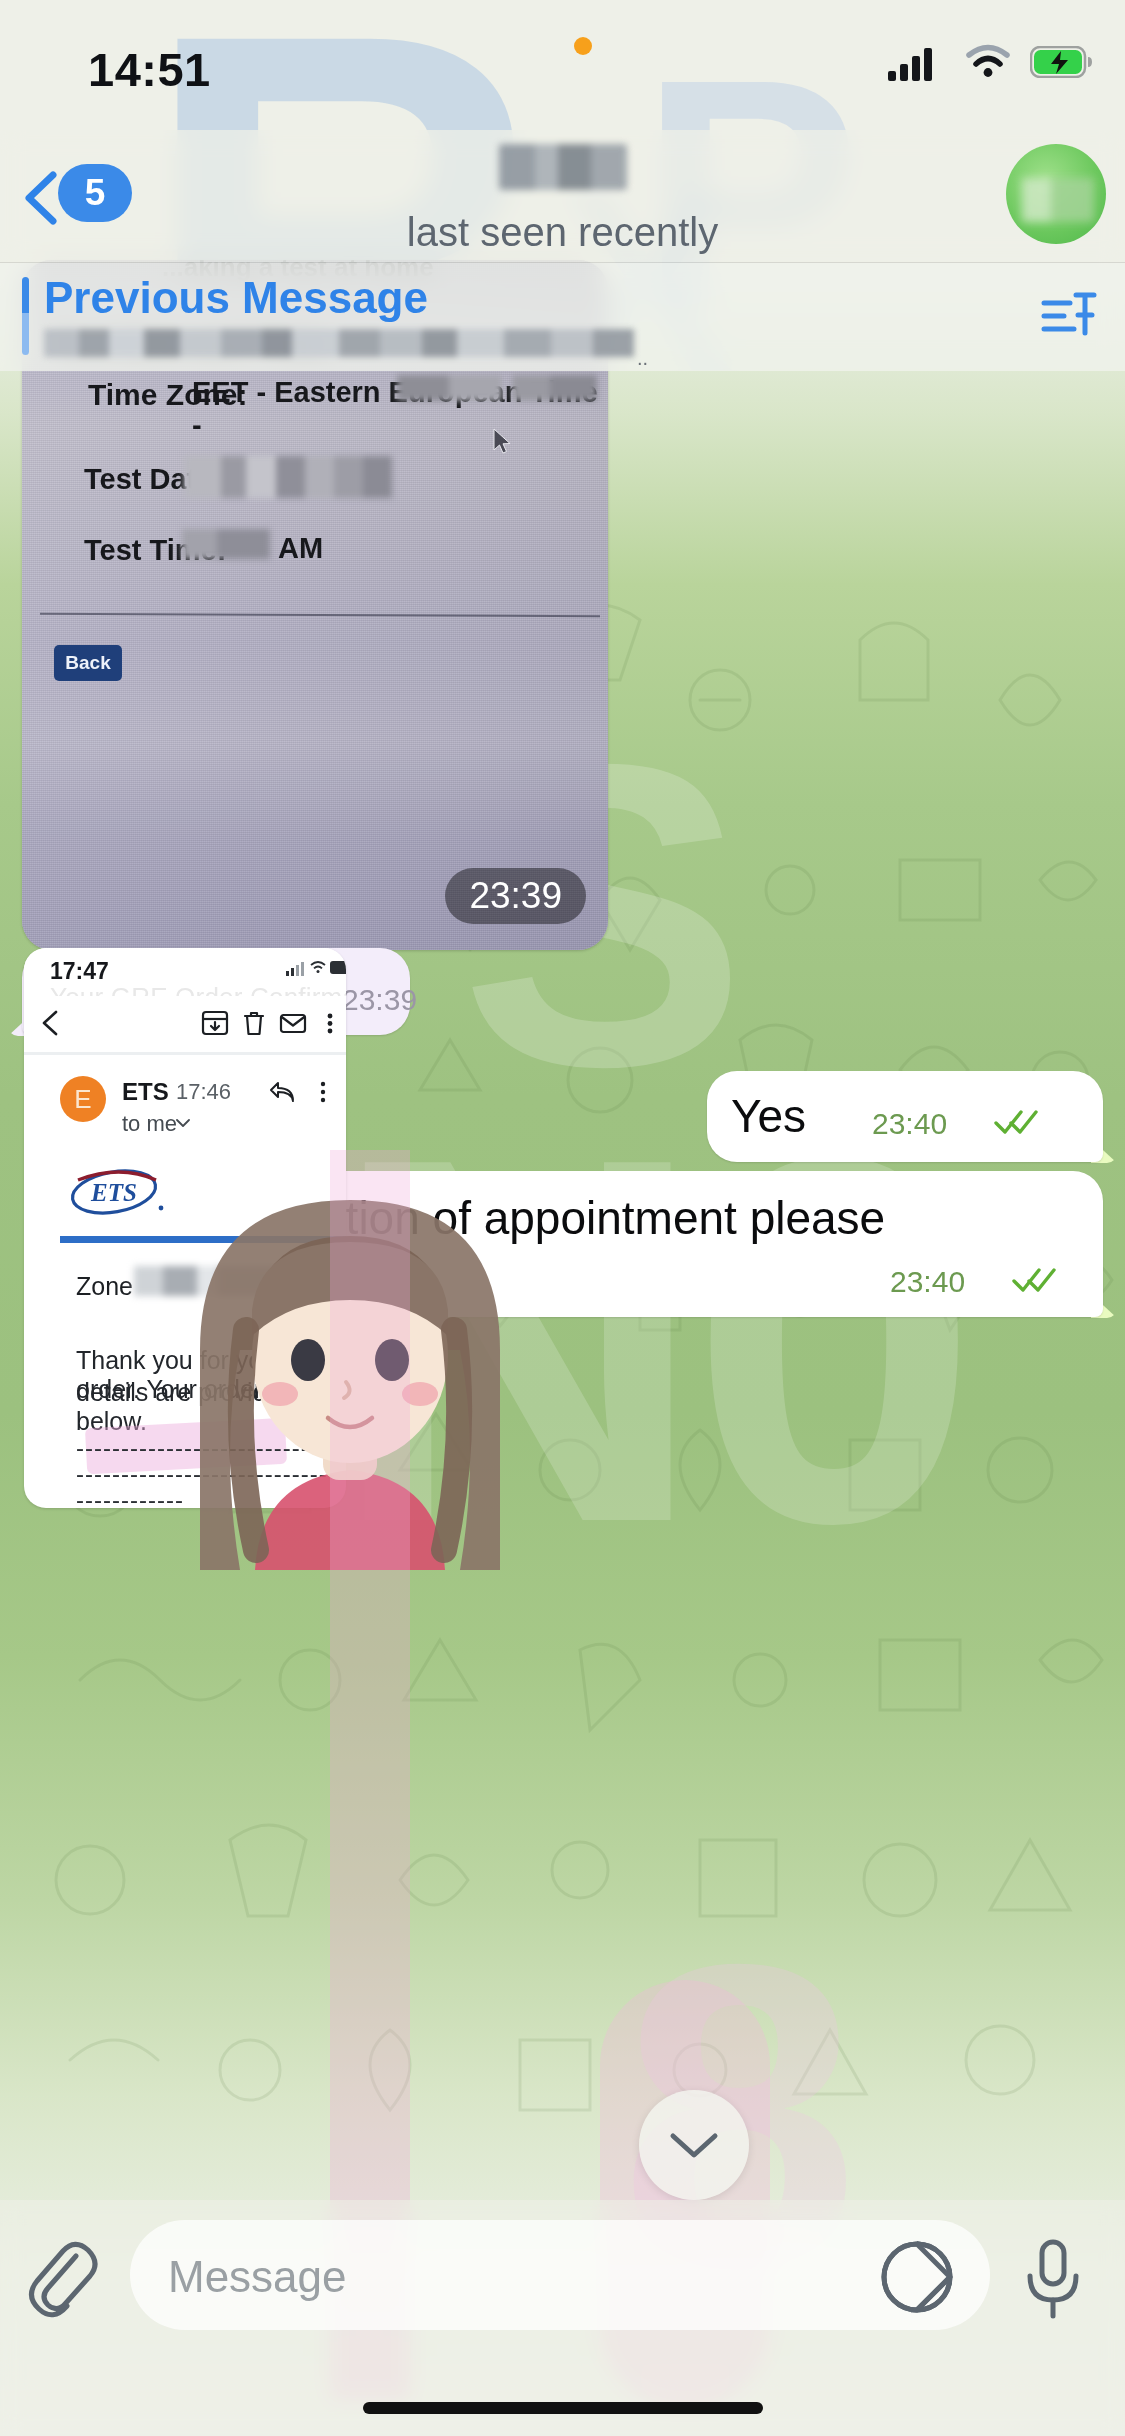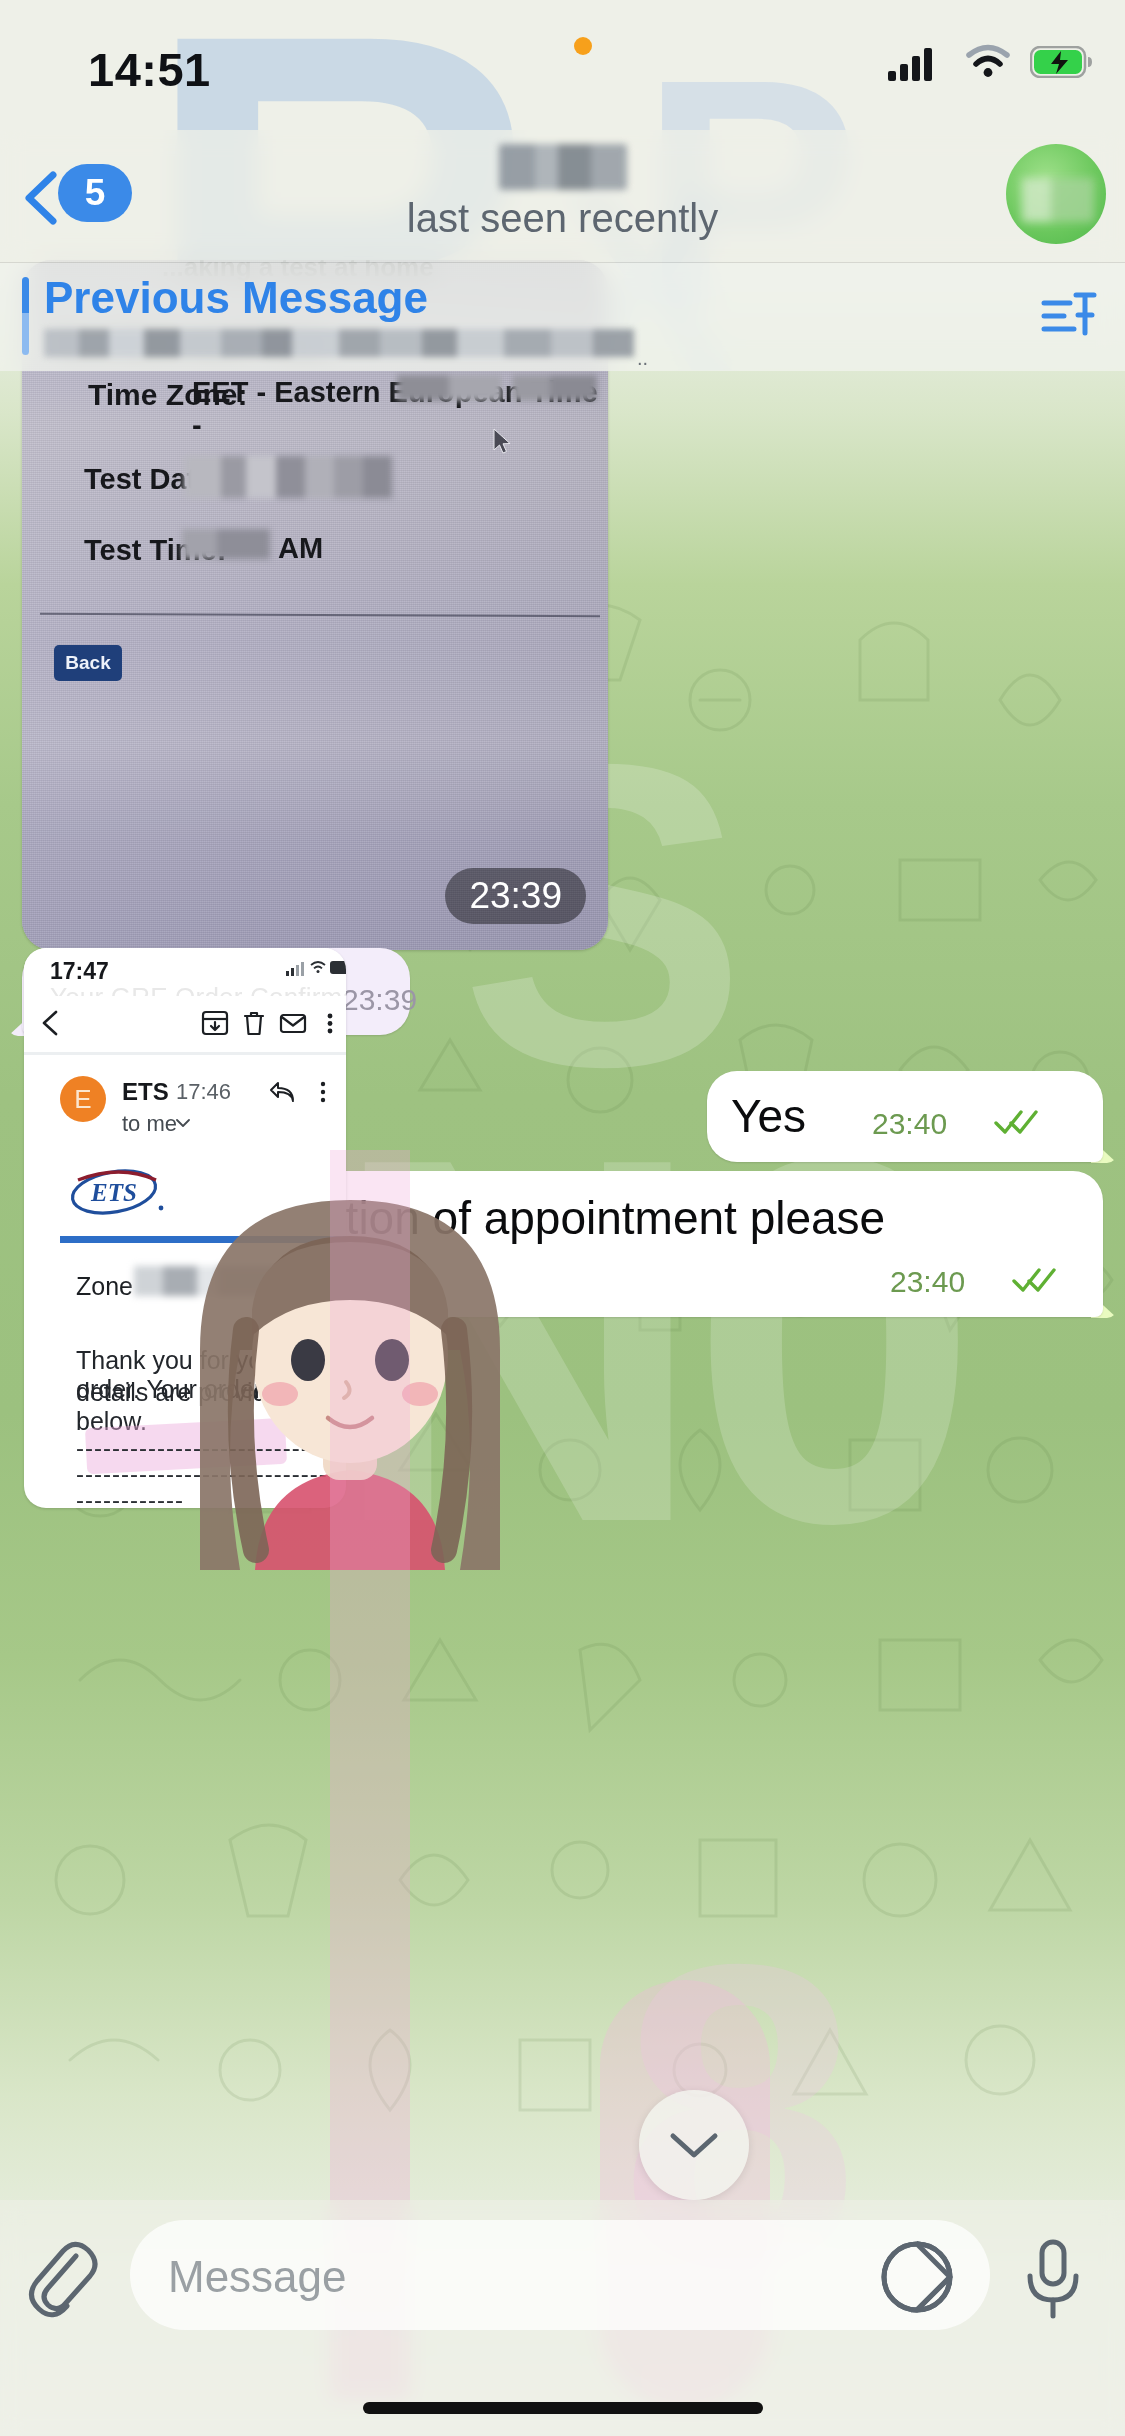--- a/index.html
+++ b/index.html
@@ -60,21 +60,21 @@
   #title-block{
     position:absolute; left:0; top:0; width:1125px; text-align:center; pointer-events:none;
   }
   #chat-title-blur{
     margin:14px auto 0; width:128px; height:46px; border-radius:3px;
     background:
       linear-gradient(90deg,#8f979f 0 28%, #a9b0b6 28% 46%, #7d858c 46% 72%, #9aa1a8 72% 100%);
     filter:blur(3.5px); opacity:.92;
   }
   #chat-status{
-    margin-top:6px; font-size:40px; color:#5d6670; font-weight:400;
+    margin-top:20px; font-size:40px; color:#5d6670; font-weight:400;
   }
   #avatar{
     position:absolute; left:1006px; top:14px; width:100px; height:100px;
     border-radius:50%;
     background:radial-gradient(circle at 40% 35%, #9fe08a 0%, #6ec95f 55%, #4fb84a 100%);
     overflow:hidden;
   }
   #avatar .blurpatch{
     position:absolute; left:16px; top:34px; width:72px; height:44px;
     background:linear-gradient(90deg,#cfe8c5 0 40%,#a4d398 40% 100%);

